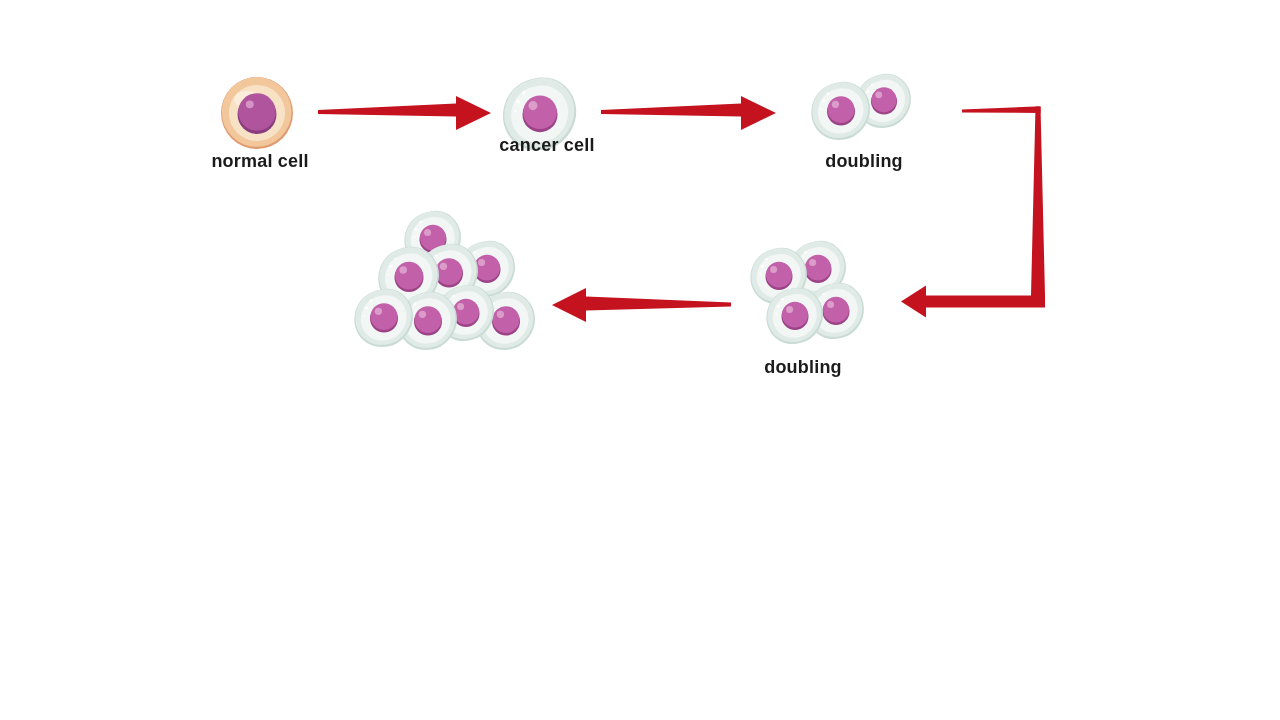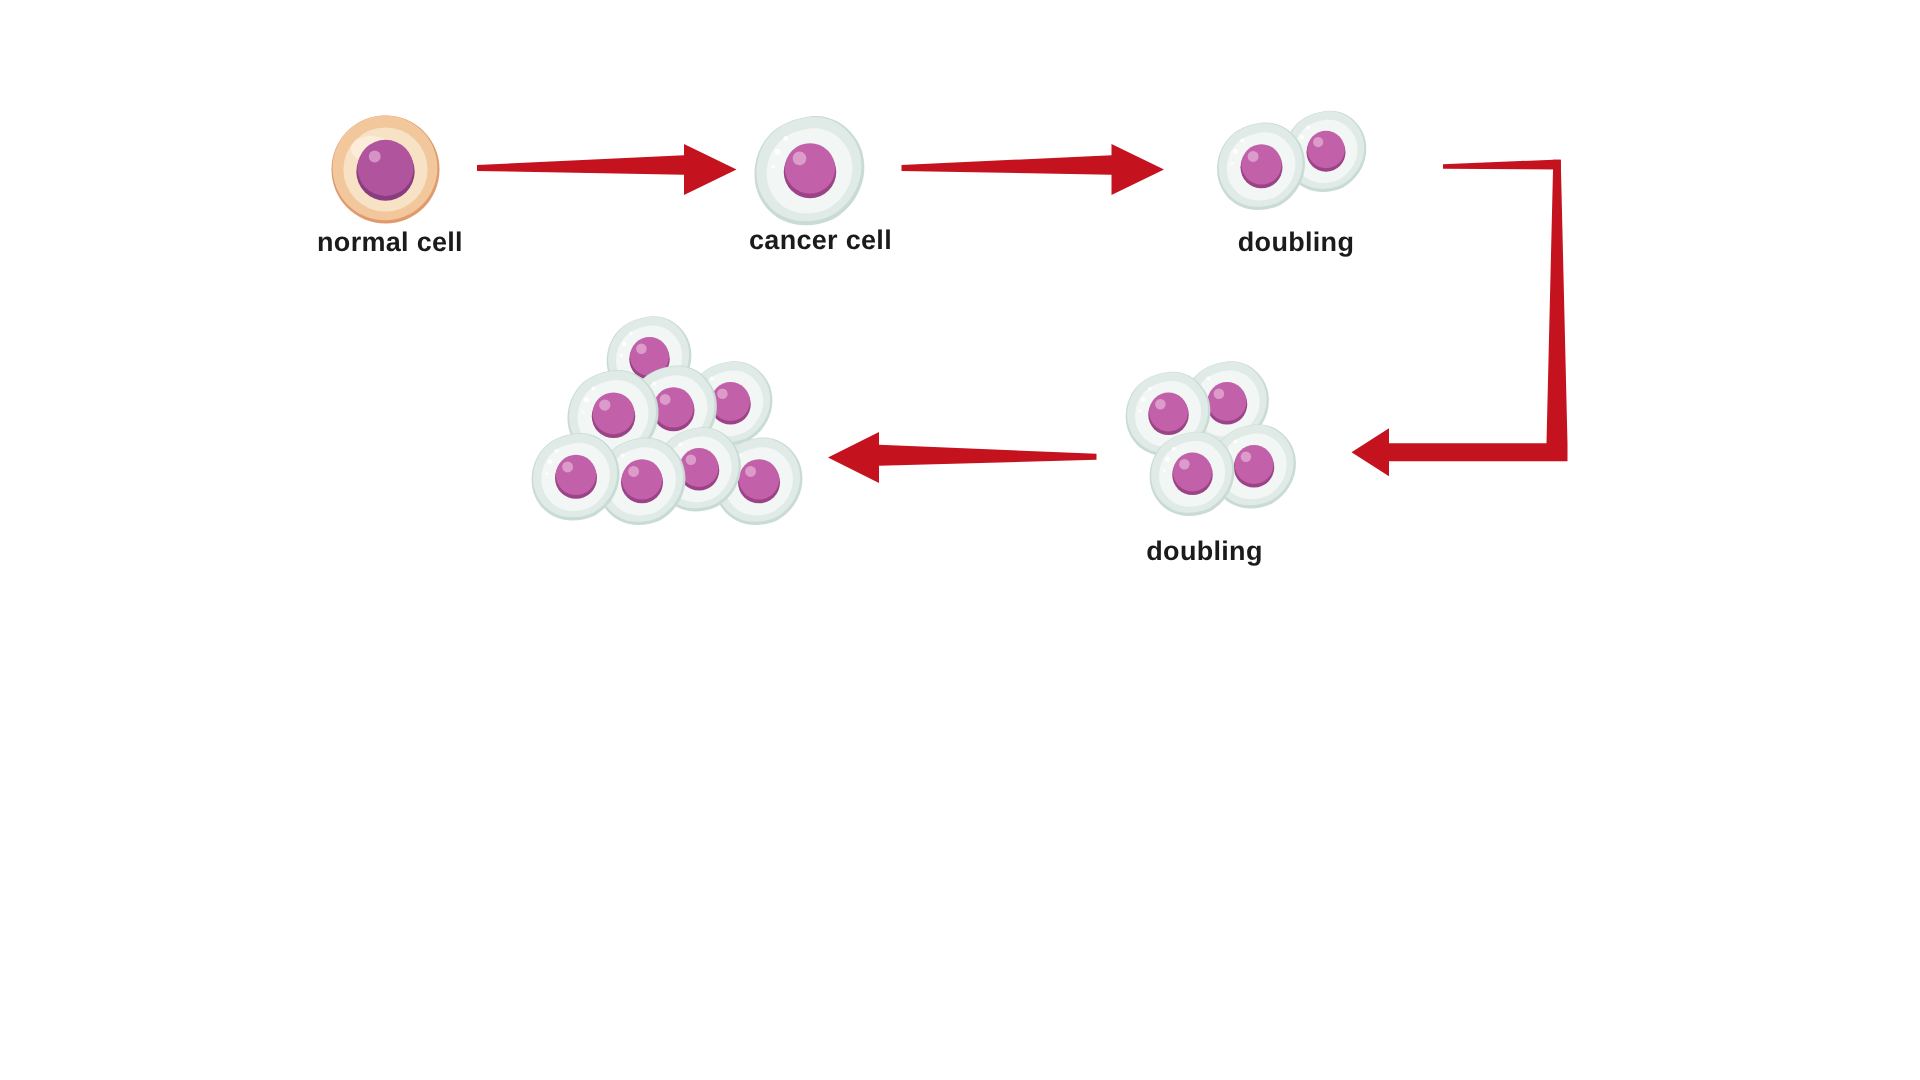--- a/index.html
+++ b/index.html
@@ -86,19 +86,19 @@
       <use href="#cancer-cell" transform="translate(409,277) scale(0.58)"></use>
       <use href="#cancer-cell" transform="translate(506,321) scale(0.56)"></use>
       <use href="#cancer-cell" transform="translate(466,313) scale(0.54)"></use>
       <use href="#cancer-cell" transform="translate(428,321) scale(0.56)"></use>
       <use href="#cancer-cell" transform="translate(384,318) scale(0.56)"></use>
     </g>
   </svg>
 
   <div class="label" style="left:260px;top:151px;">normal cell</div>
 
-  <div class="label" style="left:547px;top:150px;">cancer cell</div>
+  <div class="label" style="left:547px;top:135px;">cancer cell</div>
 
   <div class="label" style="left:864px;top:151px;">doubling</div>
 
   <div class="label" style="left:803px;top:357px;">doubling</div>
 
 </div>
 
 </body></html>

